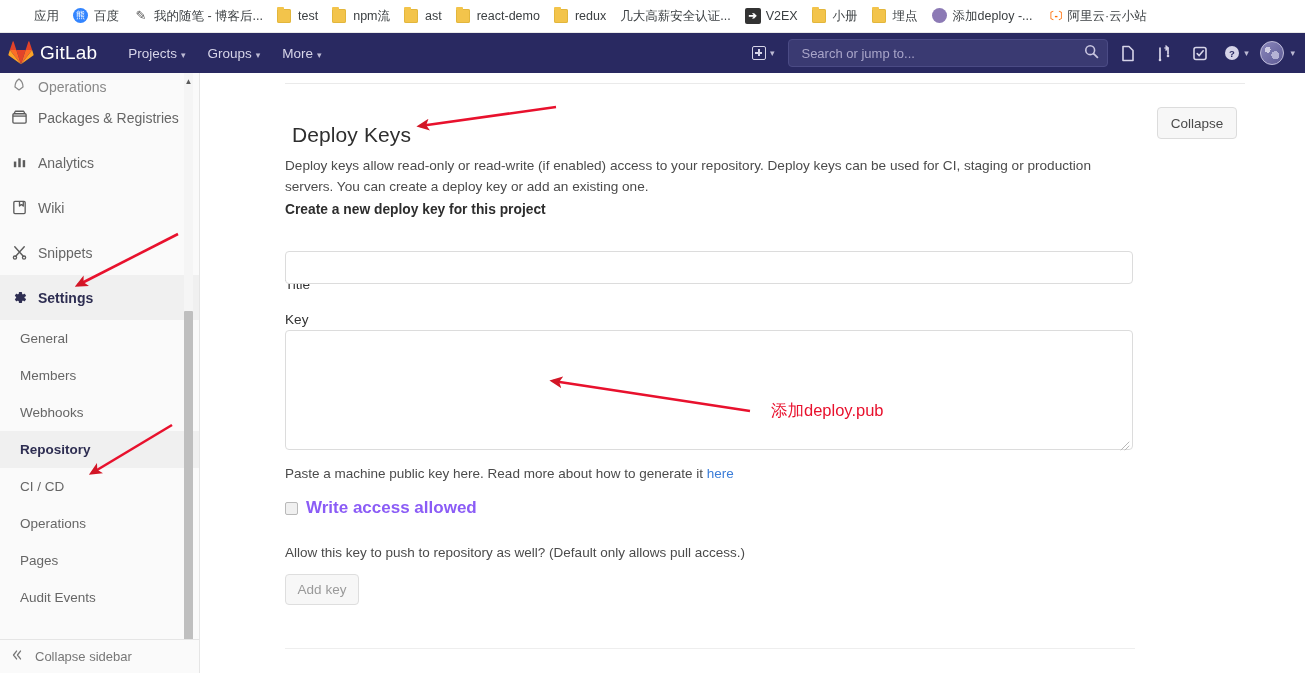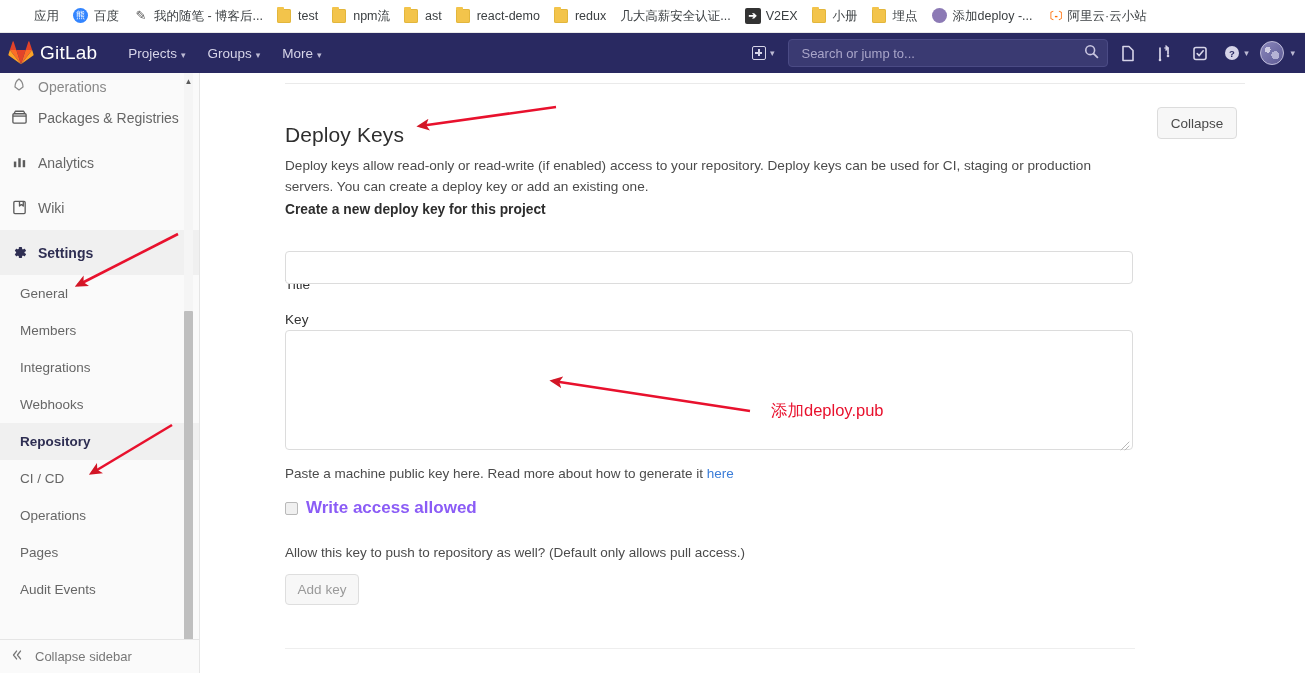--- a/index.html
+++ b/index.html
@@ -232,21 +232,21 @@
   .top-rule {
     position: absolute; left: 85px; top: 10px;
     width: 960px; height: 1px; background: #eaeaea;
   }
   .bottom-rule {
     position: absolute; left: 85px; top: 575px;
     width: 850px; height: 1px; background: #eeeeee;
   }
 
   #deploy-title {
-    position: absolute; left: 85px; top: 33px;
+    position: absolute; left: 92px; top: 33px;
     font-size: 21px; color: #2e2e2e; font-weight: 400;
     letter-spacing: .1px;
   }
   #collapse-button {
     position: absolute; left: 957px; top: 34px;
     width: 80px; height: 32px;
     background: #f7f7f7;
     border: 1px solid #dcdcdc;
     border-radius: 4px;
     color: #4a4a4a; font-size: 13.5px;
@@ -550,39 +550,46 @@
       <div class="side-item">
         <span class="si-icon">
           <svg width="17" height="17" viewBox="0 0 18 18" aria-hidden="true">
             <rect x="3" y="2.5" width="12" height="13" rx="1.2" fill="none" stroke="currentColor" stroke-width="1.4"></rect>
             <path d="M9 2.5v5l2-1.6 2 1.6v-5" fill="none" stroke="currentColor" stroke-width="1.4" stroke-linejoin="round"></path>
           </svg>
         </span>
         <span>Wiki</span>
       </div>
 
+      <div class="side-item">
+        <span class="si-icon">
+          <svg width="17" height="17" viewBox="0 0 18 18" aria-hidden="true">
+            <path d="M4 3l9 10M14 3L5 13" stroke="currentColor" stroke-width="1.5" stroke-linecap="round"></path>
+            <circle cx="4.2" cy="14.4" r="1.7" fill="none" stroke="currentColor" stroke-width="1.4"></circle>
+            <circle cx="13.8" cy="14.4" r="1.7" fill="none" stroke="currentColor" stroke-width="1.4"></circle>
+          </svg>
+        </span>
+        <span>Snippets</span>
+      </div>
 
       <div class="side-item active">
         <span class="si-icon">
           <svg width="17" height="17" viewBox="0 0 18 18" aria-hidden="true">
             <path fill="currentColor" d="M9 5.6A3.4 3.4 0 1 0 9 12.4 3.4 3.4 0 0 0 9 5.6zm0 5.1a1.7 1.7 0 1 1 0-3.4 1.7 1.7 0 0 1 0 3.4z"></path>
             <path fill="currentColor" d="M15.6 10.3l-1.3-.8a5.6 5.6 0 0 0 0-1l1.3-.8a.6.6 0 0 0 .2-.8l-1-1.7a.6.6 0 0 0-.8-.2l-1.3.7a5.5 5.5 0 0 0-.9-.5l-.1-1.5a.6.6 0 0 0-.6-.5H8.9a.6.6 0 0 0-.6.5l-.1 1.5c-.3.1-.6.3-.9.5l-1.3-.7a.6.6 0 0 0-.8.2l-1 1.7a.6.6 0 0 0 .2.8l1.3.8a5.6 5.6 0 0 0 0 1l-1.3.8a.6.6 0 0 0-.2.8l1 1.7a.6.6 0 0 0 .8.2l1.3-.7c.3.2.6.4.9.5l.1 1.5c0 .3.3.5.6.5h2.2a.6.6 0 0 0 .6-.5l.1-1.5c.3-.1.6-.3.9-.5l1.3.7a.6.6 0 0 0 .8-.2l1-1.7a.6.6 0 0 0-.2-.8z"></path>
           </svg>
         </span>
         <span>Settings</span>
       </div>
 
       <div class="side-sub">
         <span>General</span>
       </div>
       <div class="side-sub">
         <span>Members</span>
-      </div>
-      <div class="side-sub">
-        <span>Integrations</span>
       </div>
       <div class="side-sub">
         <span>Webhooks</span>
       </div>
       <div class="side-sub active">
         <span>Repository</span>
       </div>
       <div class="side-sub">
         <span>CI / CD</span>
       </div>

